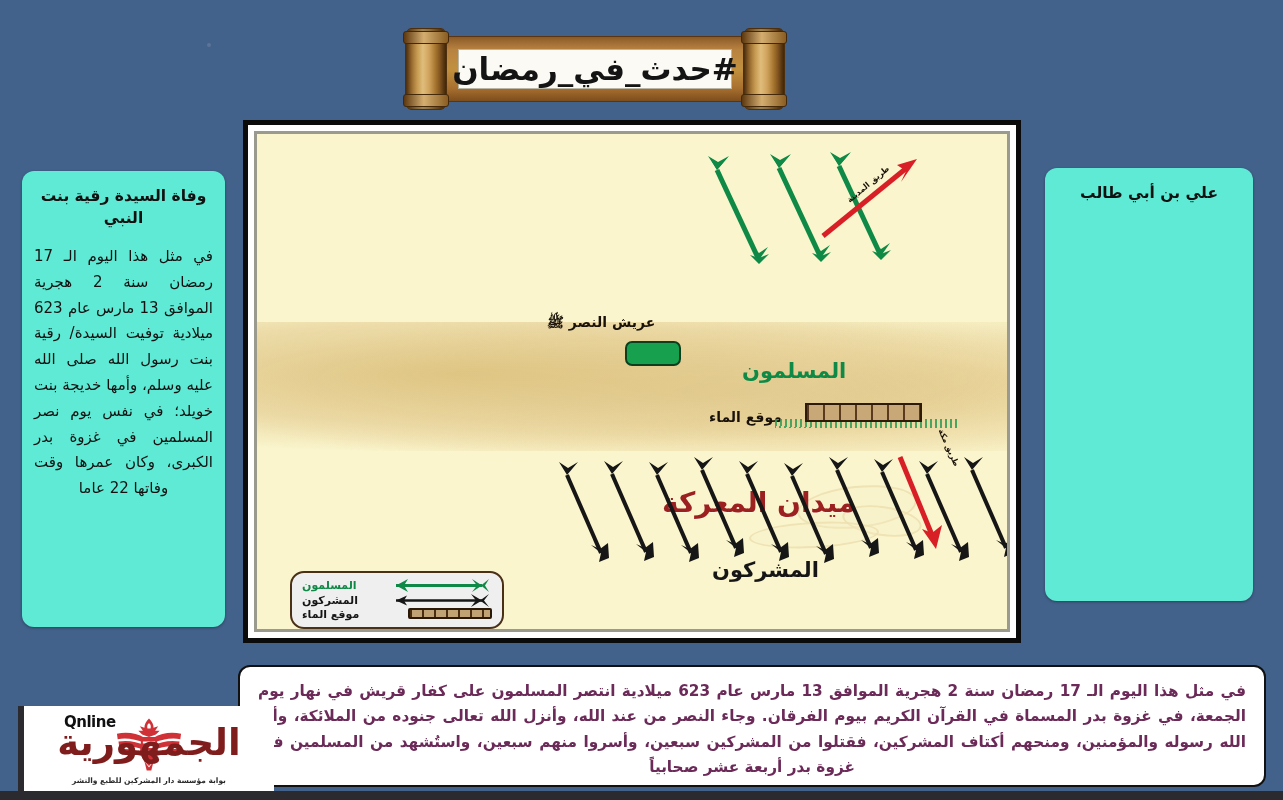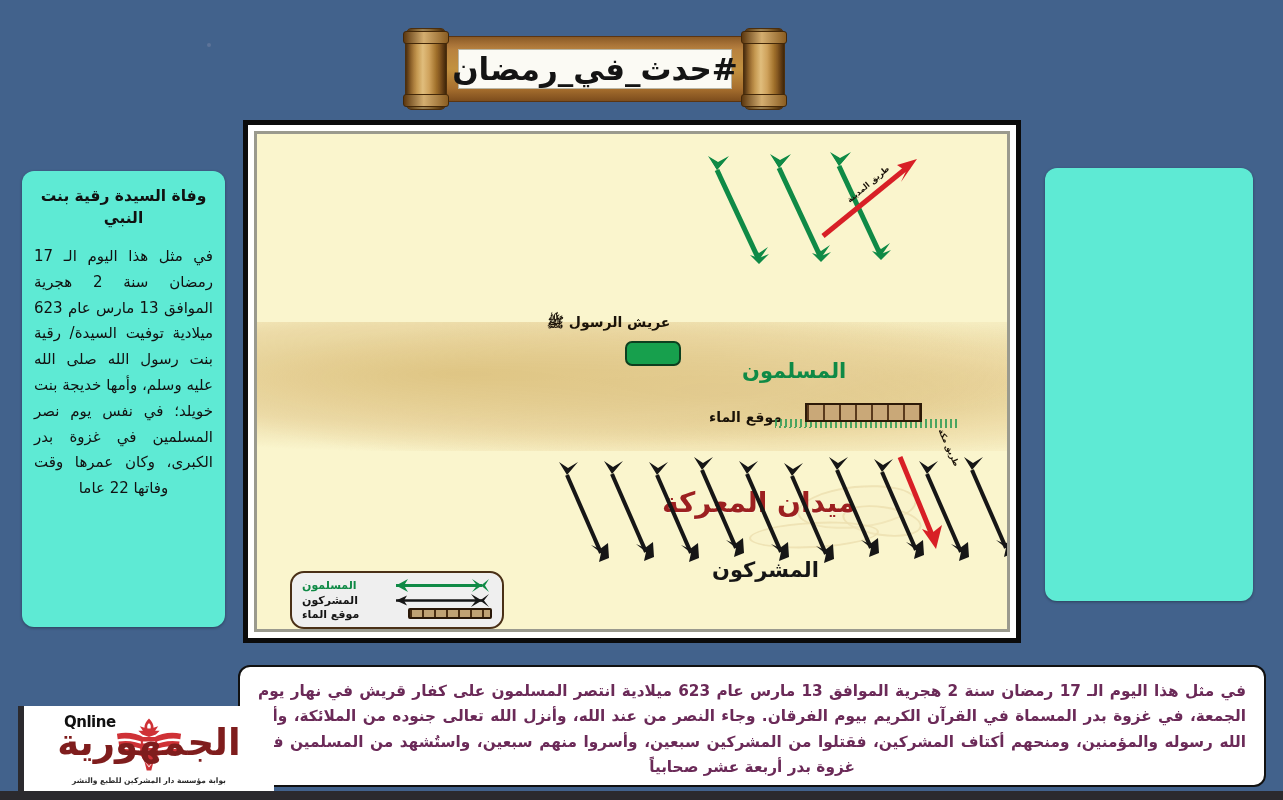--- a/index.html
+++ b/index.html
@@ -347,20 +347,21 @@
     <div class="scroll-roll right"></div>
     <div class="scroll-title">#حدث_في_رمضان</div>
   </div>
 
   <div class="card" id="card-left">
     <div class="card-title">وفاة السيدة رقية بنت النبي</div>
     <div class="card-body">في مثل هذا اليوم الـ 17 رمضان سنة 2 هجرية الموافق 13 مارس عام 623 ميلادية توفيت السيدة/ رقية بنت رسول الله صلى الله عليه وسلم، وأمها خديجة بنت خويلد؛ في نفس يوم نصر المسلمين في غزوة بدر الكبرى، وكان عمرها وقت وفاتها 22 عاما</div>
   </div>
 
   <div class="card" id="card-right">
+    <div class="card-title">علي بن أبي طالب</div>
   </div>
 
   <div id="map-frame">
     <div id="map-inner">
 
       <div class="sand-band"></div>
       <div class="sand-wisp" style="left:540px; top:352px; width:120px; height:42px; transform:rotate(-6deg);"></div>
       <div class="sand-wisp" style="left:585px; top:372px; width:80px; height:30px; transform:rotate(8deg);"></div>
       <div class="sand-wisp" style="left:492px; top:388px; width:130px; height:26px; transform:rotate(-3deg);"></div>
 
@@ -385,21 +386,21 @@
       <div class="arrow" style="left:572px; top:18px;">
         <svg width="80" height="120" viewBox="0 0 80 120">
           <line x1="10" y1="14" x2="52" y2="104" stroke="#0f8a46" stroke-width="5"></line>
           <path d="M10 14 L1 0 L11 6 L22 0 Z" fill="#0f8a46"></path>
           <path d="M10 14 L3 2 L12 7 L21 1 Z" fill="#0f8a46"></path>
           <path d="M52 104 L44 92 L52 97 L61 91 Z" fill="#0f8a46"></path>
           <path d="M52 108 L43 99 L52 102 L62 98 Z" fill="#0f8a46"></path>
         </svg>
       </div>
 
-      <div class="map-label" id="label-areesh">عريش الرسول ﷺ</div>
+      <div class="map-label" id="label-areesh">عريش النصر ﷺ</div>
       <div id="areesh-box"></div>
 
       <div class="map-label" id="label-muslimoon">المسلمون</div>
 
       <div class="map-label" id="label-water">موقع الماء</div>
       <div id="grass"></div>
       <div id="well"></div>
 
       <div class="map-label" id="label-battlefield">ميدان المعركة</div>
 

